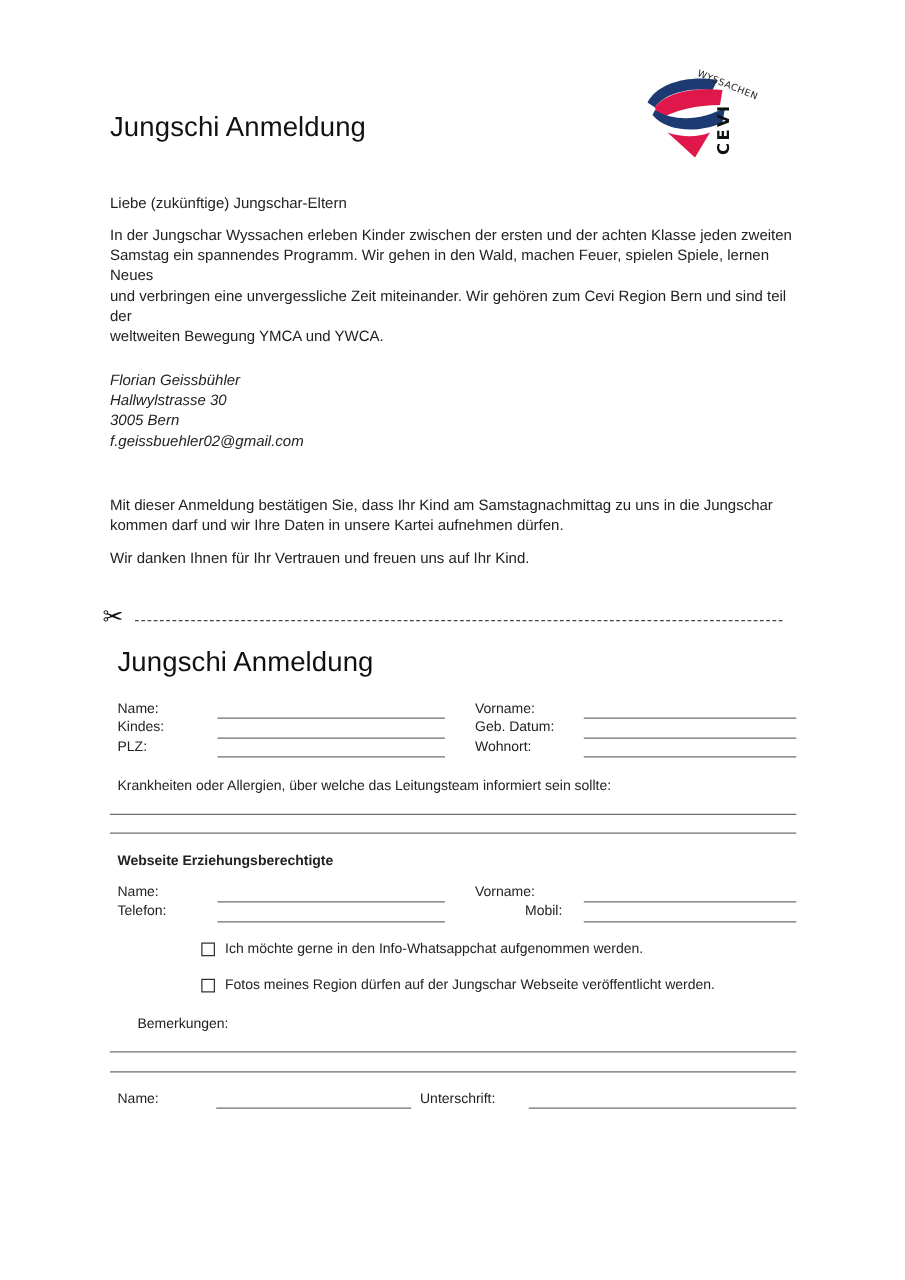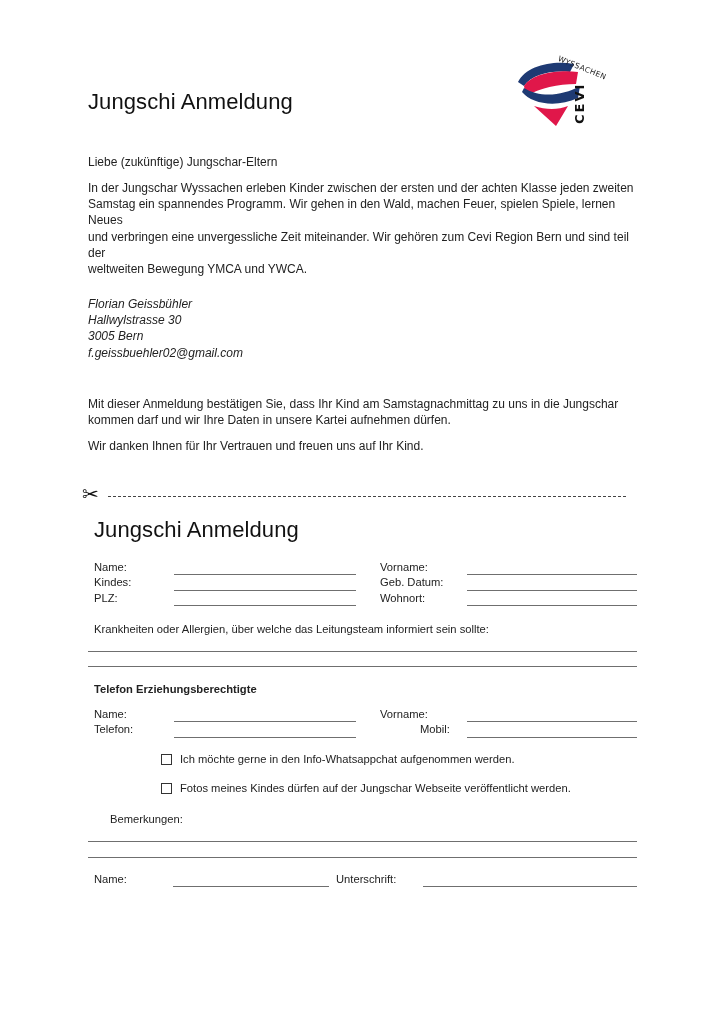--- a/index.html
+++ b/index.html
@@ -76,37 +76,37 @@
 
 <div class="abs lbl" style="left:94px; top:592px;">PLZ:</div>
 <div class="line" style="left:174px; top:605px; width:182px;"></div>
 <div class="abs lbl" style="left:380px; top:592px;">Wohnort:</div>
 <div class="line" style="left:467px; top:605px; width:170px;"></div>
 
 <div class="abs lbl" style="left:94px; top:623px;">Krankheiten oder Allergien, über welche das Leitungsteam informiert sein sollte:</div>
 <div class="line" style="left:88px; top:651px; width:549px;"></div>
 <div class="line" style="left:88px; top:666px; width:549px;"></div>
 
-<div class="abs lbl bold" style="left:94px; top:683px;">Telefon Erziehungsberechtigte</div>
+<div class="abs lbl bold" style="left:94px; top:683px;">Webseite Erziehungsberechtigte</div>
 
 <div class="abs lbl" style="left:94px; top:708px;">Name:</div>
 <div class="line" style="left:174px; top:721px; width:182px;"></div>
 <div class="abs lbl" style="left:380px; top:708px;">Vorname:</div>
 <div class="line" style="left:467px; top:721px; width:170px;"></div>
 
 <div class="abs lbl" style="left:94px; top:723px;">Telefon:</div>
 <div class="line" style="left:174px; top:737px; width:182px;"></div>
 <div class="abs lbl" style="left:380px; top:723px;margin-left:40px;">Mobil:</div>
 <div class="line" style="left:467px; top:737px; width:170px;"></div>
 
 <div class="cb" style="left:161px; top:754px;"></div>
 <div class="abs lbl" style="left:180px; top:753px;">Ich möchte gerne in den Info-Whatsappchat aufgenommen werden.</div>
 
 <div class="cb" style="left:161px; top:783px;"></div>
-<div class="abs lbl" style="left:180px; top:782px;">Fotos meines Kindes dürfen auf der Jungschar Webseite veröffentlicht werden.</div>
+<div class="abs lbl" style="left:180px; top:782px;">Fotos meines Region dürfen auf der Jungschar Webseite veröffentlicht werden.</div>
 
 <div class="abs lbl" style="left:94px; top:813px;padding-left:16px;">Bemerkungen:</div>
 <div class="line" style="left:88px; top:841px; width:549px;"></div>
 <div class="line" style="left:88px; top:857px; width:549px;"></div>
 
 <div class="abs lbl" style="left:94px; top:873px;">Name:</div>
 <div class="line" style="left:173px; top:886px; width:156px;"></div>
 <div class="abs lbl" style="left:336px; top:873px;">Unterschrift:</div>
 <div class="line" style="left:423px; top:886px; width:214px;"></div>
 

